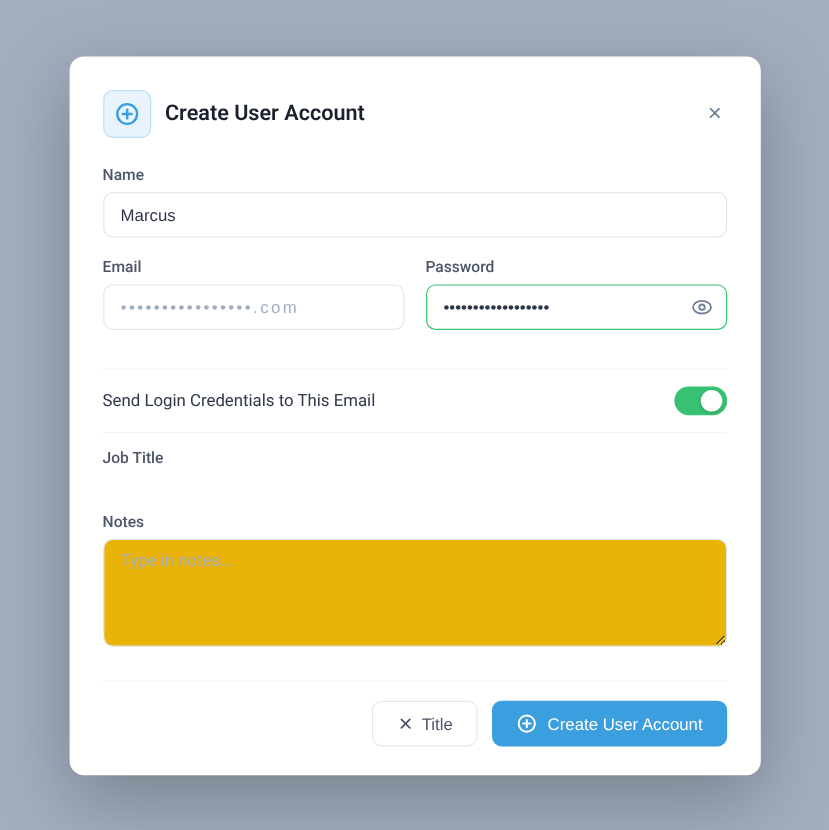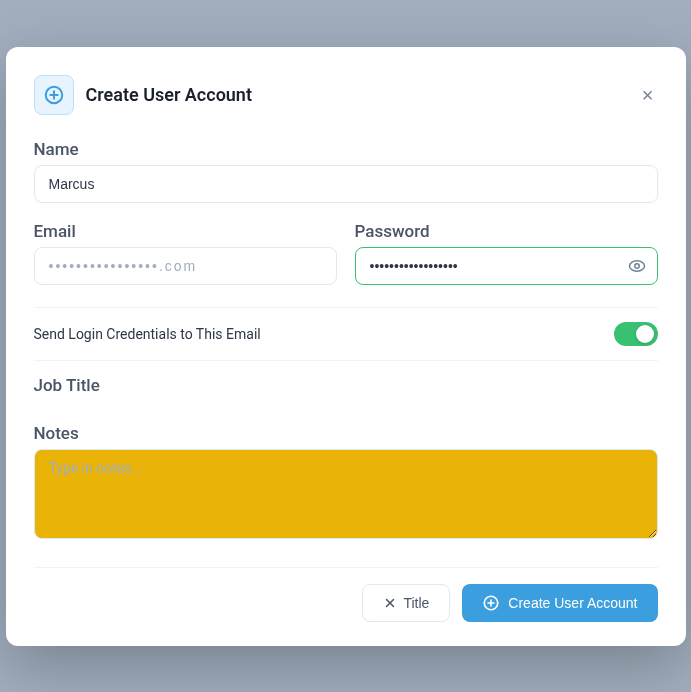--- a/index.html
+++ b/index.html
@@ -17,21 +17,21 @@
       width: 691px;
       height: 692px;
       background: rgba(100,116,139,0.4);
       display: flex;
       align-items: center;
       justify-content: center;
     }
     .modal {
       background: #ffffff;
       border-radius: 12px;
-      width: 680px;
+      width: 576px;
       max-width: 680px;
       padding: 28px 28px 24px 28px;
       box-shadow: 0 20px 60px rgba(0,0,0,0.25);
       position: relative;
     }
     .modal-header {
       display: flex;
       align-items: center;
       justify-content: space-between;
       margin-bottom: 24px;
@@ -69,21 +69,21 @@
       font-size: 20px;
       line-height: 1;
       padding: 4px;
       border-radius: 4px;
     }
     .form-group {
       margin-bottom: 18px;
     }
     .form-label {
       display: block;
-      font-size: 17px;
+      font-size: 13px;
       font-weight: 500;
       color: #4a5568;
       margin-bottom: 6px;
     }
     .form-input {
       width: 100%;
       padding: 10px 14px;
       border: 1.5px solid #e2e8f0;
       border-radius: 8px;
       font-size: 14px;
@@ -94,21 +94,21 @@
     }
     .form-input.active-border {
       border-color: #38c172;
     }
     .form-input::placeholder {
       color: #a0aec0;
     }
     .form-row {
       display: flex;
       gap: 18px;
-      margin-bottom: 22px;
+      margin-bottom: 32px;
     }
     .form-col {
       flex: 1;
     }
     .password-wrapper {
       position: relative;
     }
     .password-wrapper .form-input {
       padding-right: 40px;
     }

